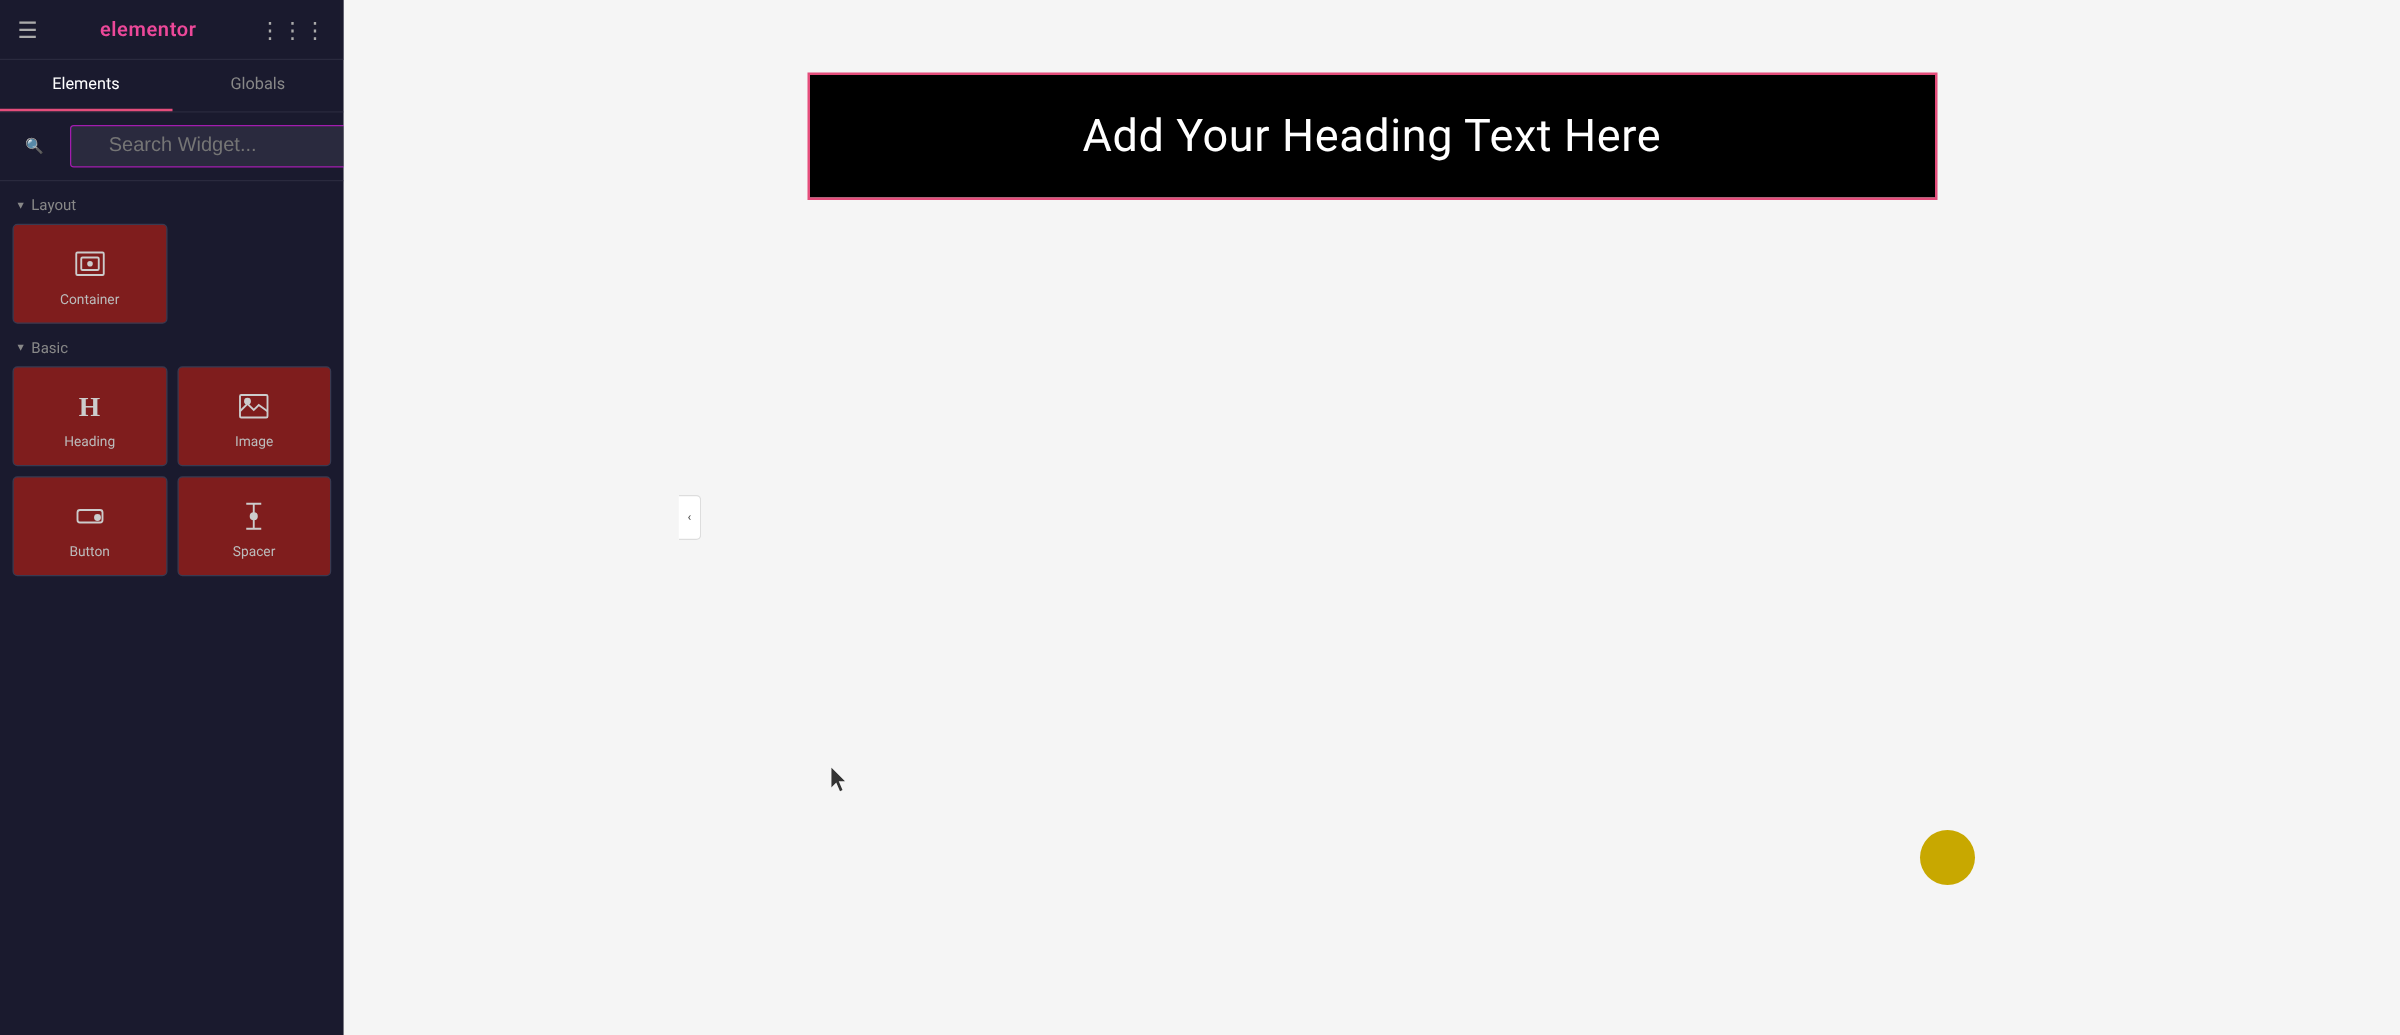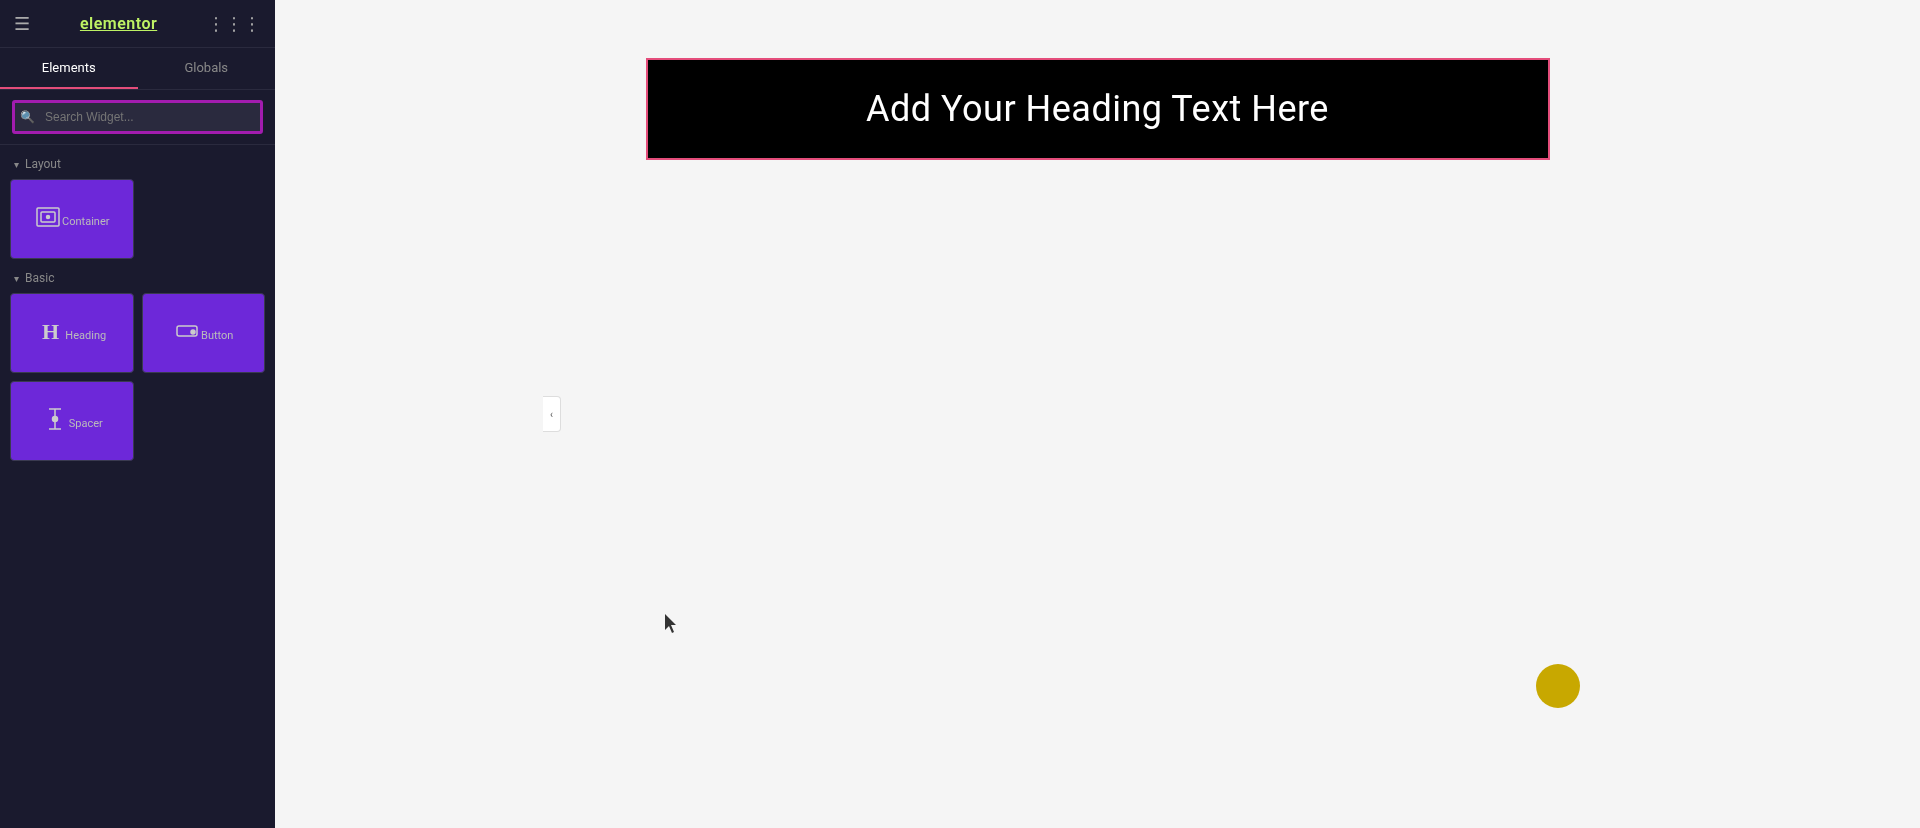--- a/index.html
+++ b/index.html
@@ -29,23 +29,22 @@
 
     .header-icon {
       cursor: pointer;
       color: #aaa;
       font-size: 18px;
     }
 
     .elementor-logo {
       font-size: 16px;
       font-weight: 600;
-      color: #bef264;
+      color: #ec4899;
       letter-spacing: 0.5px;
-      text-decoration: underline;
     }
 
     .dots-icon {
       cursor: pointer;
       color: #aaa;
       font-size: 18px;
     }
 
     
     #tabs {
@@ -70,26 +69,27 @@
 
     
     #search-container {
       padding: 10px 12px;
       border-bottom: 1px solid #2a2a3e;
     }
 
     #search-input {
       width: 100%;
       background: #2a2a3e;
-      border: 3px solid #a21caf;
+      border: 1px solid #a21caf;
       border-radius: 3px;
       padding: 7px 10px 7px 30px;
       color: #bbb;
-      font-size: 12px;
+      font-size: 16px;
       outline: none;
+      margin-left: 44px;
     }
 
     #search-wrapper {
       position: relative;
     }
 
     .search-icon-wrap {
       position: absolute;
       left: 8px;
       top: 50%;
@@ -123,24 +123,25 @@
     }
 
     .widgets-grid {
       display: grid;
       grid-template-columns: 1fr 1fr;
       gap: 8px;
       padding: 0 10px;
     }
 
     .widget-item {
-      background: #6d28d9;
+      background: #7f1d1d;
       border: 1px solid #3a3a50;
       border-radius: 4px;
       display: flex;
+      flex-direction: column;
       align-items: center;
       justify-content: center;
       padding: 16px 8px 12px;
       cursor: pointer;
       transition: background 0.2s;
       min-height: 80px;
     }
 
     .widget-label {
       font-size: 11px;
@@ -276,20 +277,28 @@
       </div>
       <div class="widgets-grid">
 
         <div class="widget-item">
           <svg class="widget-svg" viewBox="0 0 28 28">
             <text x="5" y="22" font-size="22" font-weight="700" fill="#ccc" stroke="none" font-family="serif">H</text>
           </svg>
           <span class="widget-label">Heading</span>
         </div>
 
+        <div class="widget-item">
+          <svg class="widget-svg" viewBox="0 0 28 28">
+            <rect x="3" y="5" width="22" height="18" rx="1" stroke="#ccc" stroke-width="1.5" fill="none"></rect>
+            <polyline points="3,18 9,12 14,17 18,13 25,18" stroke="#ccc" stroke-width="1.5" fill="none"></polyline>
+            <circle cx="9" cy="10" r="2" fill="#ccc"></circle>
+          </svg>
+          <span class="widget-label">Image</span>
+        </div>
 
 
 
         <div class="widget-item">
           <svg class="widget-svg" viewBox="0 0 28 28">
             <rect x="4" y="9" width="20" height="10" rx="2" stroke="#ccc" stroke-width="1.5" fill="none"></rect>
             <circle cx="20" cy="15" r="2" fill="#ccc"></circle>
           </svg>
           <span class="widget-label">Button</span>
         </div>

